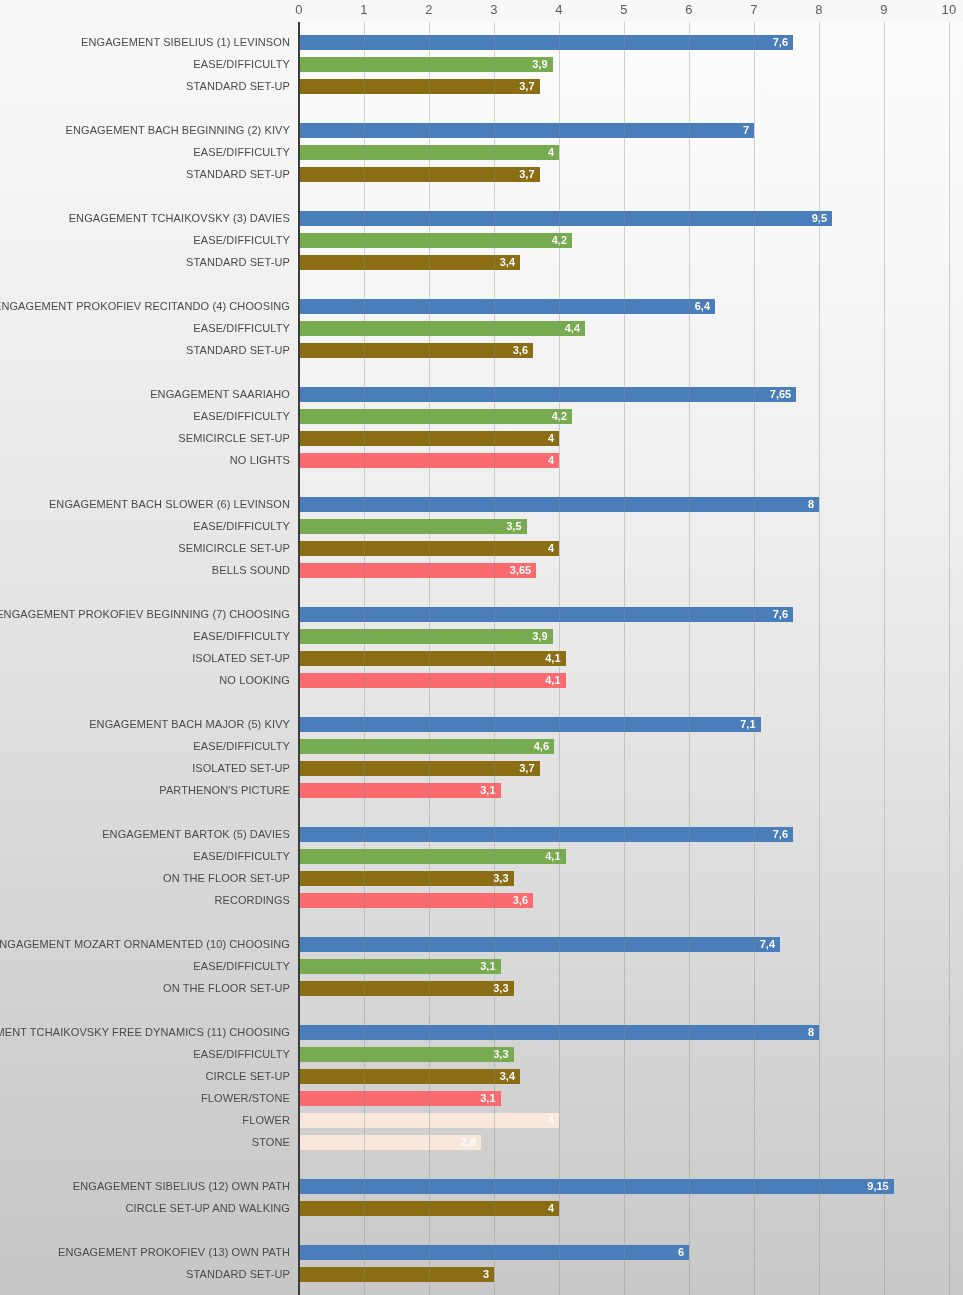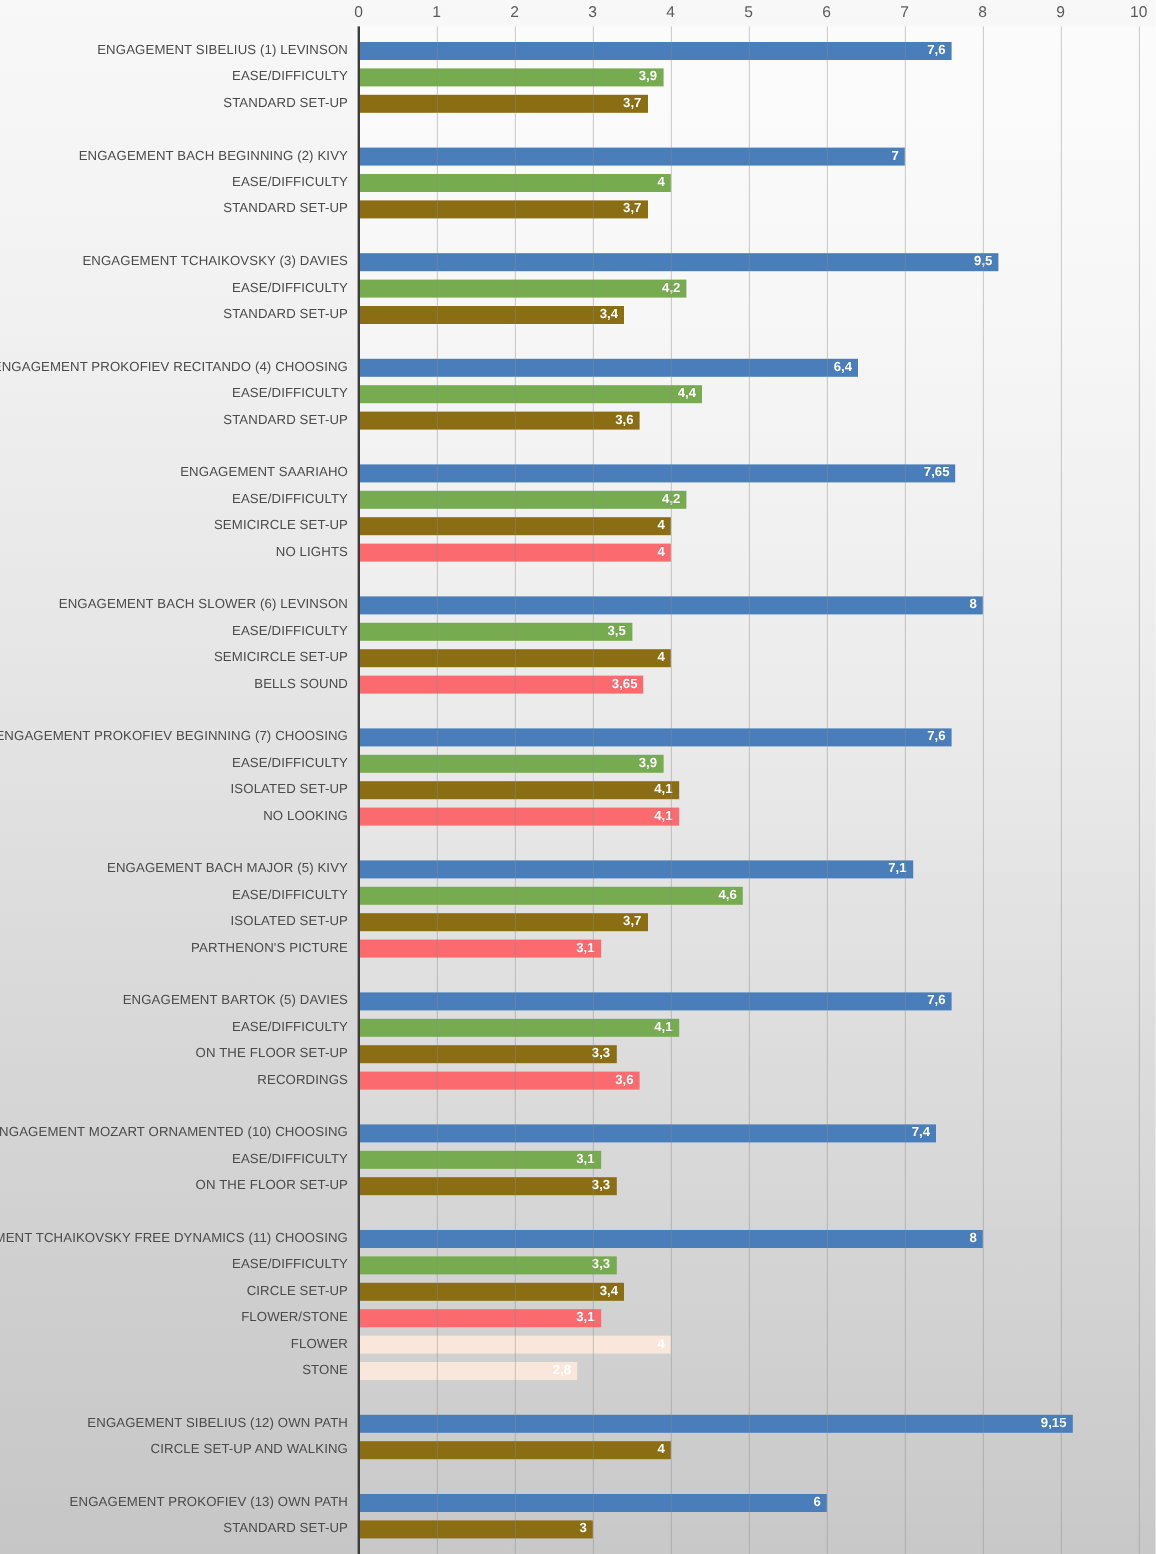--- a/index.html
+++ b/index.html
@@ -245,21 +245,21 @@
       </div>
       <div>
         <div class="row" style="top: 694.5px; width: 1px;">
           <div class="cat">ENGAGEMENT BACH MAJOR (5) KIVY</div>
           <div class="bar" title="ENGAGEMENT BACH MAJOR (8) KIVY: 7,1" style="width: 461.5px; background: rgb(74, 126, 187);">
             <span class="val">7,1</span>
           </div>
         </div>
         <div class="row" style="top: 716.5px; width: 1px;">
           <div class="cat">EASE/DIFFICULTY</div>
-          <div class="bar" title="EASE/DIFFICULTY: 4,6" style="width: 320px; background: rgb(119, 171, 79);">
+          <div class="bar" title="EASE/DIFFICULTY: 4,6" style="width: 255px; background: rgb(119, 171, 79);">
             <span class="val">4,6</span>
           </div>
         </div>
         <div class="row" style="top: 738.5px; width: 1px;">
           <div class="cat">ISOLATED SET-UP</div>
           <div class="bar" title="ISOLATED SET-UP: 3,7" style="width: 240.5px; background: rgb(139, 109, 20);">
             <span class="val">3,7</span>
           </div>
         </div>
         <div class="row" style="top: 760.5px; width: 1px;">

